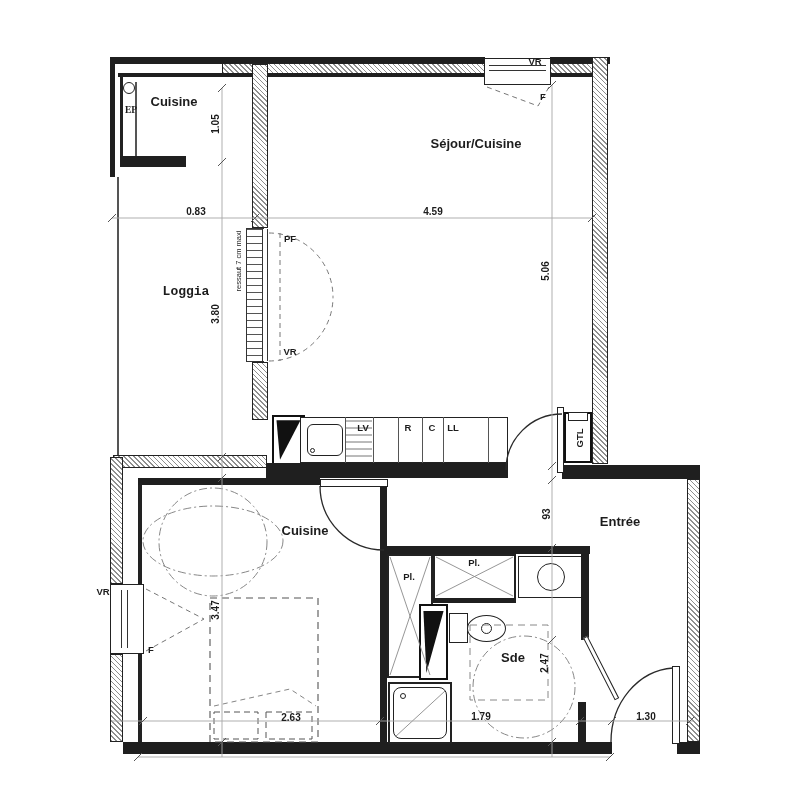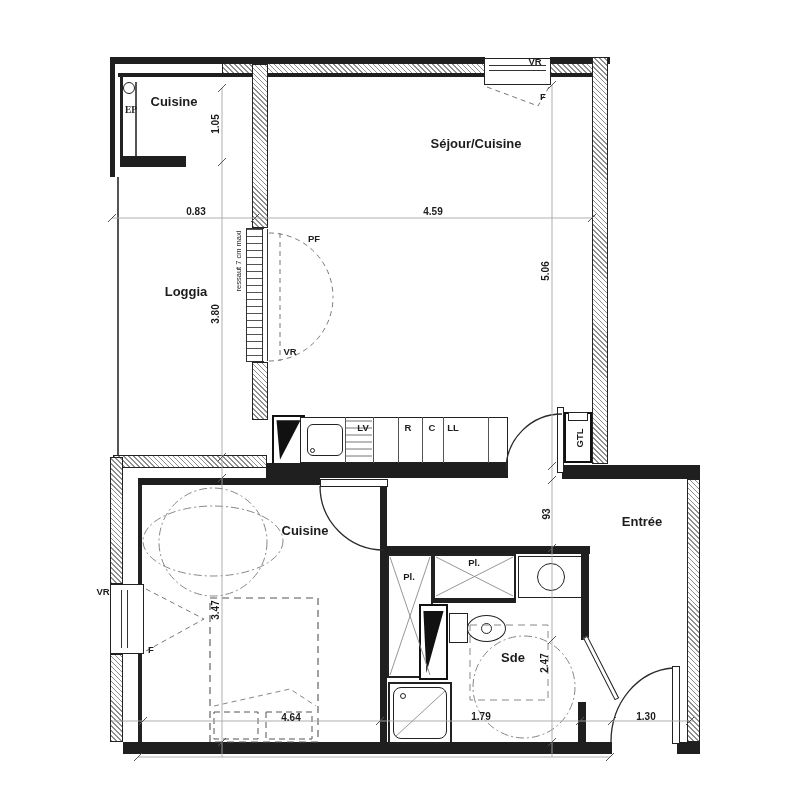--- a/index.html
+++ b/index.html
@@ -165,39 +165,39 @@
         <path d="M608 725 L616 717"></path>
         <path d="M686 725 L694 717"></path>
       <path d="M134 761 L142 753"></path>
         <path d="M606 761 L614 753"></path>
     </g>
   </svg>
 
   <div id="labels">
       <span class="label room" style="left: 174px; top: 101px;">Cuisine</span>
       <span class="label room" style="left: 432px; top: 143px; margin-left: 44px;">Séjour/Cuisine</span>
-      <span class="label room" style="left: 186px; top: 291px;">Loggia</span>
+      <span class="label room" style="left: 186px; top: 291px; font-family: Liberation Mono, monospace;">Loggia</span>
       <span class="label room" style="left: 305px; top: 530px;">Cuisine</span>
-      <span class="label room" style="left: 642px; top: 521px;">Entrée</span>
+      <span class="label room" style="left: 620px; top: 521px;">Entrée</span>
       <span class="label room" style="left: 513px; top: 657px;">Sde</span>
       <span class="label dim" style="left: 196px; top: 211px;">0.83</span>
       <span class="label dim" style="left: 433px; top: 211px;">4.59</span>
       <span class="label dim rot" style="left: 215px; top: 124px;">1.05</span>
       <span class="label dim rot" style="left: 215px; top: 314px;">3.80</span>
       <span class="label dim rot" style="left: 545px; top: 271px;">5.06</span>
       <span class="label dim rot" style="left: 546px; top: 514px;">93</span>
       <span class="label dim rot" style="left: 215px; top: 610px;">3.47</span>
       <span class="label dim rot" style="left: 544px; top: 663px;">2.47</span>
-      <span class="label dim" style="left: 291px; top: 717px;">4.64</span>
+      <span class="label dim" style="left: 291px; top: 717px;">2.63</span>
       <span class="label dim" style="left: 481px; top: 716px;">1.79</span>
       <span class="label dim" style="left: 646px; top: 716px;">1.30</span>
       <span class="label ann" style="left: 131px; top: 110px; font-family: Liberation Serif, serif;">EP</span>
       <span class="label ann" style="left: 535px; top: 61px;">VR</span>
       <span class="label ann" style="left: 543px; top: 96px;">F</span>
-      <span class="label ann" style="left: 290px; top: 238px; margin-left: 24px;">PF</span>
+      <span class="label ann" style="left: 290px; top: 238px;">PF</span>
       <span class="label ann" style="left: 290px; top: 351px;">VR</span>
       <span class="label ann" style="left: 103px; top: 591px;">VR</span>
       <span class="label ann" style="left: 151px; top: 649px;">F</span>
       <span class="label ann" style="left: 363px; top: 427px;">LV</span>
       <span class="label ann" style="left: 408px; top: 427px;">R</span>
       <span class="label ann" style="left: 432px; top: 427px;">C</span>
       <span class="label ann" style="left: 453px; top: 427px;">LL</span>
       <span class="label ann rot" style="left: 579px; top: 438px;">GTL</span>
       <span class="label ann it" style="left: 409px; top: 576px;">Pl.</span>
       <span class="label ann it" style="left: 474px; top: 562px;">Pl.</span>

